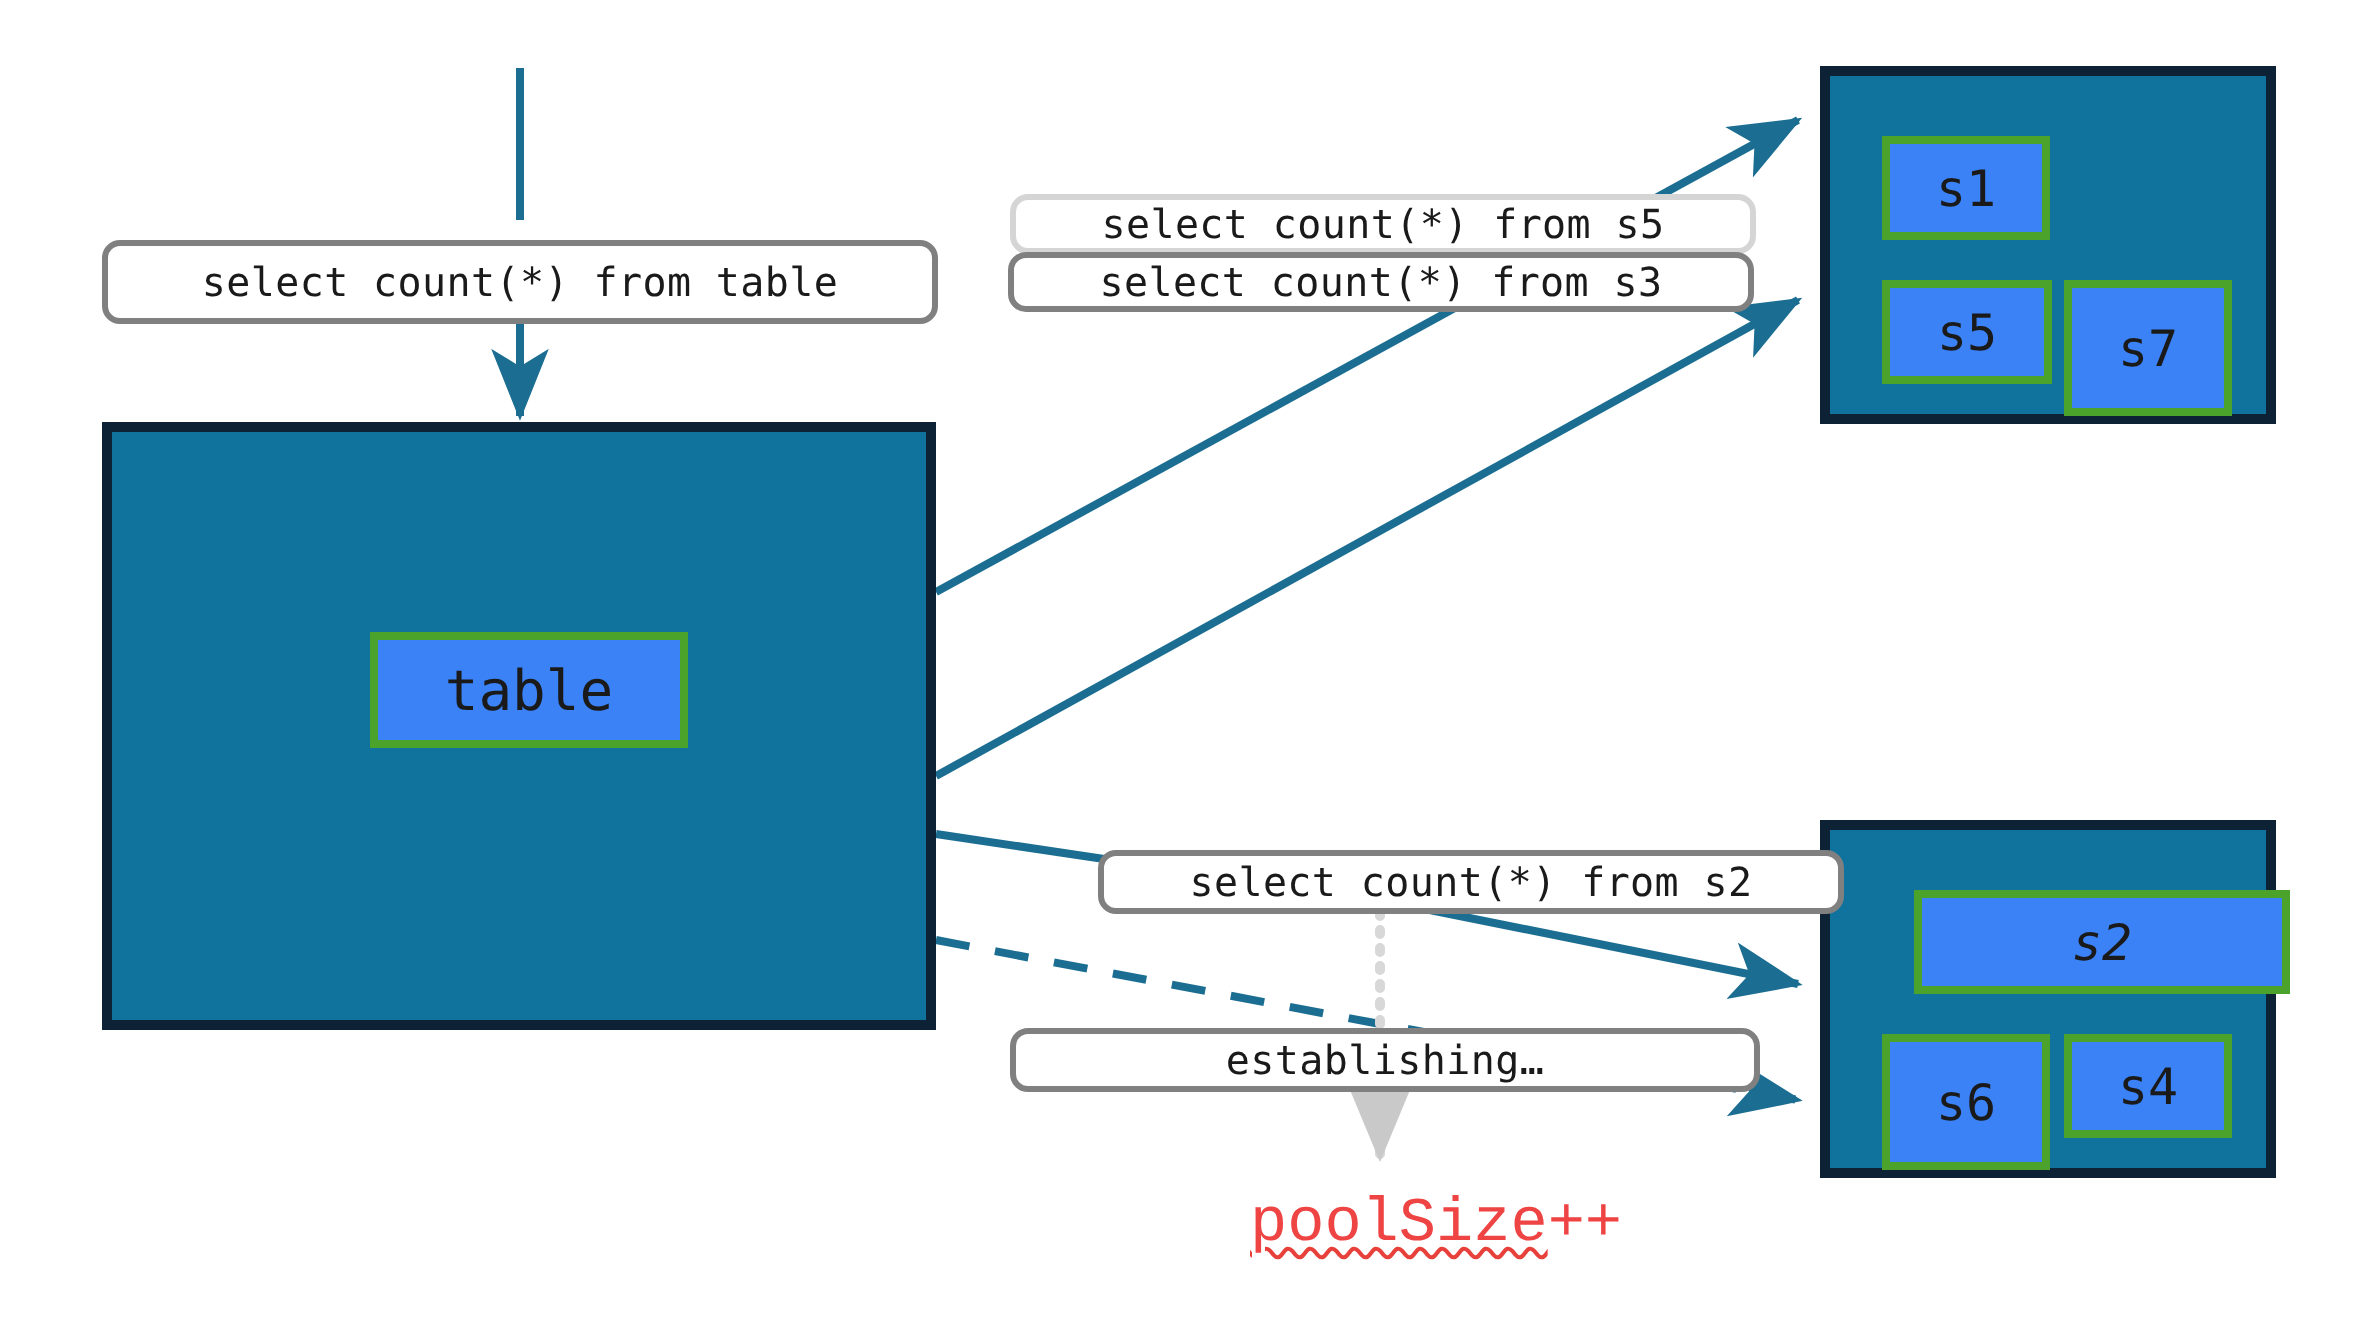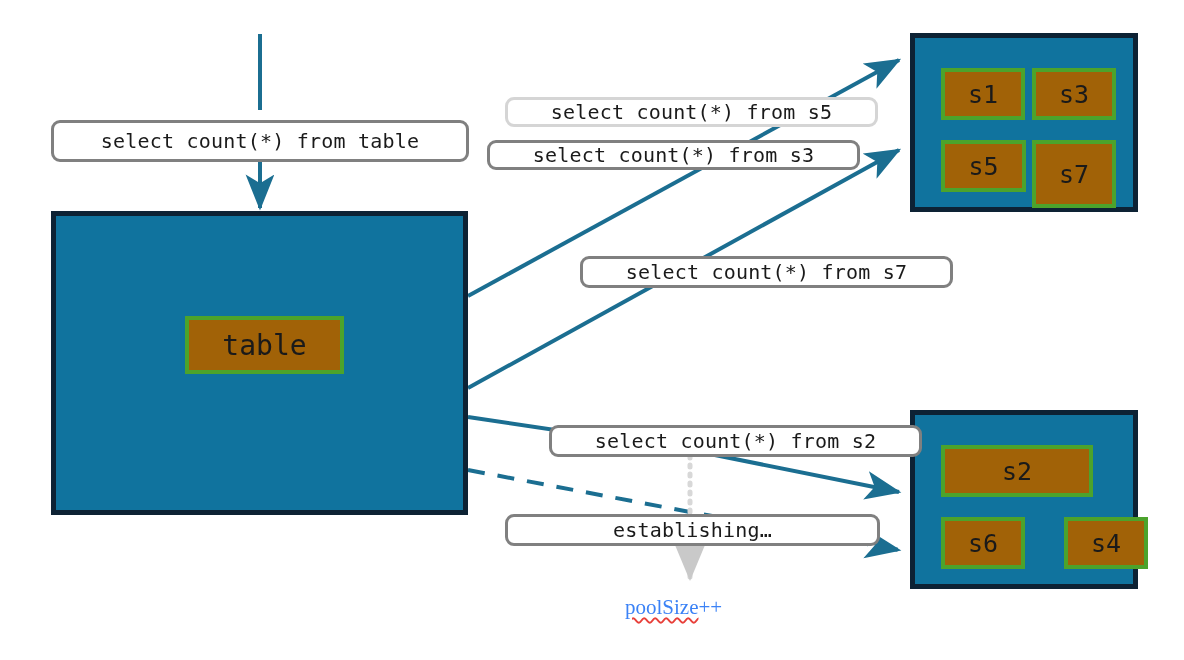--- a/index.html
+++ b/index.html
@@ -20,21 +20,21 @@
   .blue-box {
     position: absolute;
     background: #10739E;
     border: 5px solid #0D2234;
     box-sizing: border-box;
   }
 
   
   .node {
     position: absolute;
-    background: #a16207;
+    background: #3b82f6;
     border: 4px solid #4CA32C;
     box-sizing: border-box;
     display: flex;
     align-items: center;
     justify-content: center;
     color: #1A1A1A;
     font-family: "DejaVu Sans Mono", monospace;
   }
   .node.small { font-size: 25px; }
   .node.big   { font-size: 28px; }
@@ -53,23 +53,23 @@
     font-family: "DejaVu Sans Mono", monospace;
     font-size: 20px;
     letter-spacing: 0.2px;
     white-space: nowrap;
   }
   .pill.faded { border-color: #D5D5D5; }
 
   
   .ghost-text {
     position: absolute;
-    color: #3b82f6;
-    font-family: Liberation Serif, serif;
-    font-size: 21px;
+    color: #ef4444;
+    font-family: Liberation Mono, monospace;
+    font-size: 31px;
     white-space: nowrap;
   }
   .ghost-text .spell {
     text-decoration: underline wavy #E8403A;
     text-decoration-thickness: 1.5px;
     text-underline-offset: 3px;
   }
 
   
   #wires {
@@ -118,54 +118,48 @@
   <div class="blue-box" style="left:51px; top:211px; width:417px; height:304px;">
     <div class="node big" style="left:129px; top:100px; width:159px; height:58px; position:absolute;">
       <span>table</span>
     </div>
   </div>
 
   <div class="blue-box" style="left:910px; top:33px; width:228px; height:179px;">
     <div class="node small" style="left:26px; top:30px; width:84px; height:52px; position:absolute;">
       <span>s1</span>
     </div>
-    <div class="node small" style="left:117px; top:30px; width:84px; height:52px; position:absolute;">
-      <span>s3</span>
-    </div>
     <div class="node small" style="left:26px; top:102px; width:85px; height:52px; position:absolute;">
       <span>s5</span>
     </div>
     <div class="node small" style="left:117px; top:102px; width:84px; height:68px; position:absolute;">
       <span>s7</span>
     </div>
   </div>
 
   <div class="blue-box" style="left:910px; top:410px; width:228px; height:179px;">
-    <div class="node small" style="left:26px; top:30px; width:152px; height:52px; position:absolute;">
+    <div class="node small" style="left:42px; top:30px; width:188px; height:52px; position:absolute;font-style:italic;">
       <span>s2</span>
     </div>
-    <div class="node small" style="left:26px; top:102px; width:84px; height:52px; position:absolute;">
+    <div class="node small" style="left:26px; top:102px; width:84px; height:68px; position:absolute;">
       <span>s6</span>
     </div>
-    <div class="node small" style="left:117px; top:102px; width:84px; height:52px; position:absolute;margin-left:32px;">
+    <div class="node small" style="left:117px; top:102px; width:84px; height:52px; position:absolute;">
       <span>s4</span>
     </div>
   </div>
 
   <div class="pill faded" style="left:505px; top:97px; width:373px; height:30px;">
     <span>select count(*) from s5</span>
   </div>
 
-  <div class="pill" style="left:487px; top:126px; width:373px; height:30px;margin-top:14px;">
+  <div class="pill" style="left:504px; top:126px; width:373px; height:30px;">
     <span>select count(*) from s3</span>
   </div>
 
-  <div class="pill" style="left:580px; top:256px; width:373px; height:32px;">
-    <span>select count(*) from s7</span>
-  </div>
 
   <div class="pill" style="left:505px; top:425px; width:373px; height:32px;margin-left:44px;">
     <span>select count(*) from s2</span>
   </div>
 
   <div class="pill" style="left:505px; top:514px; width:375px; height:32px;">
     <span>establishing…</span>
   </div>
 
   <div class="ghost-text" style="left:625px; top:595px;">

